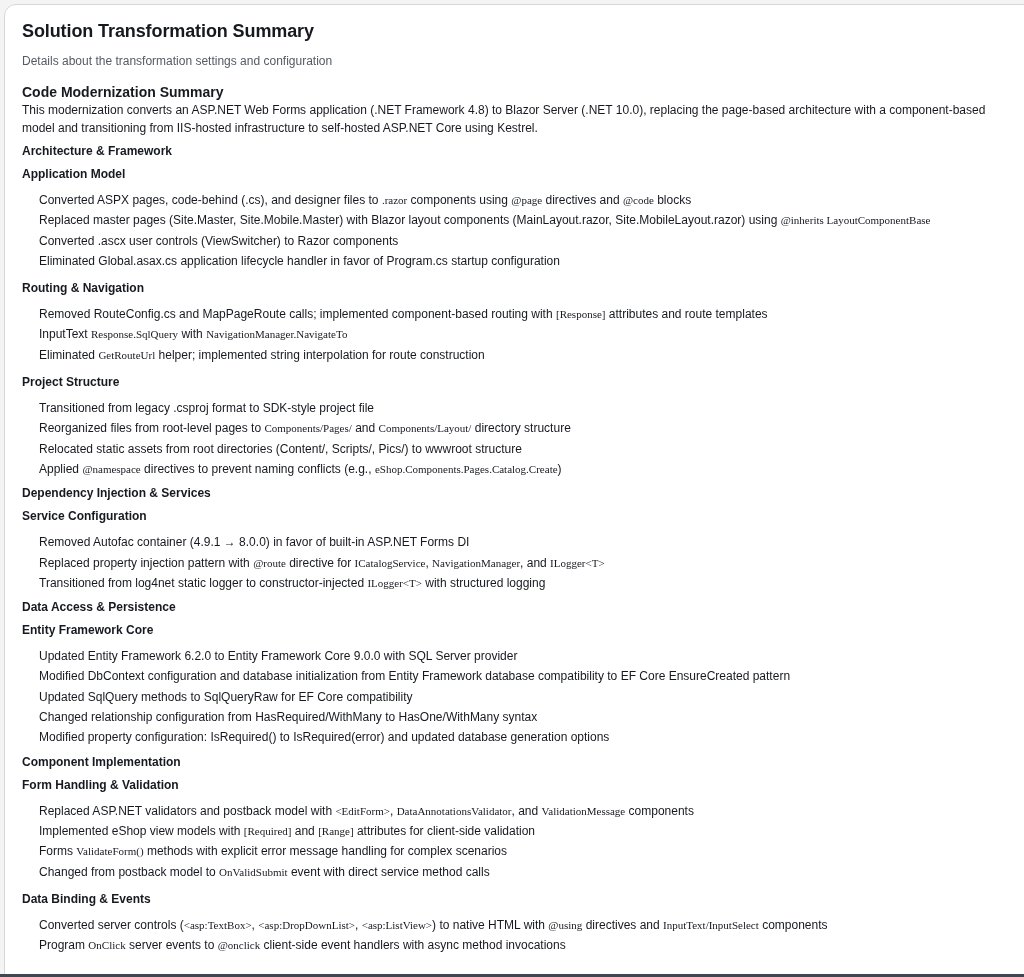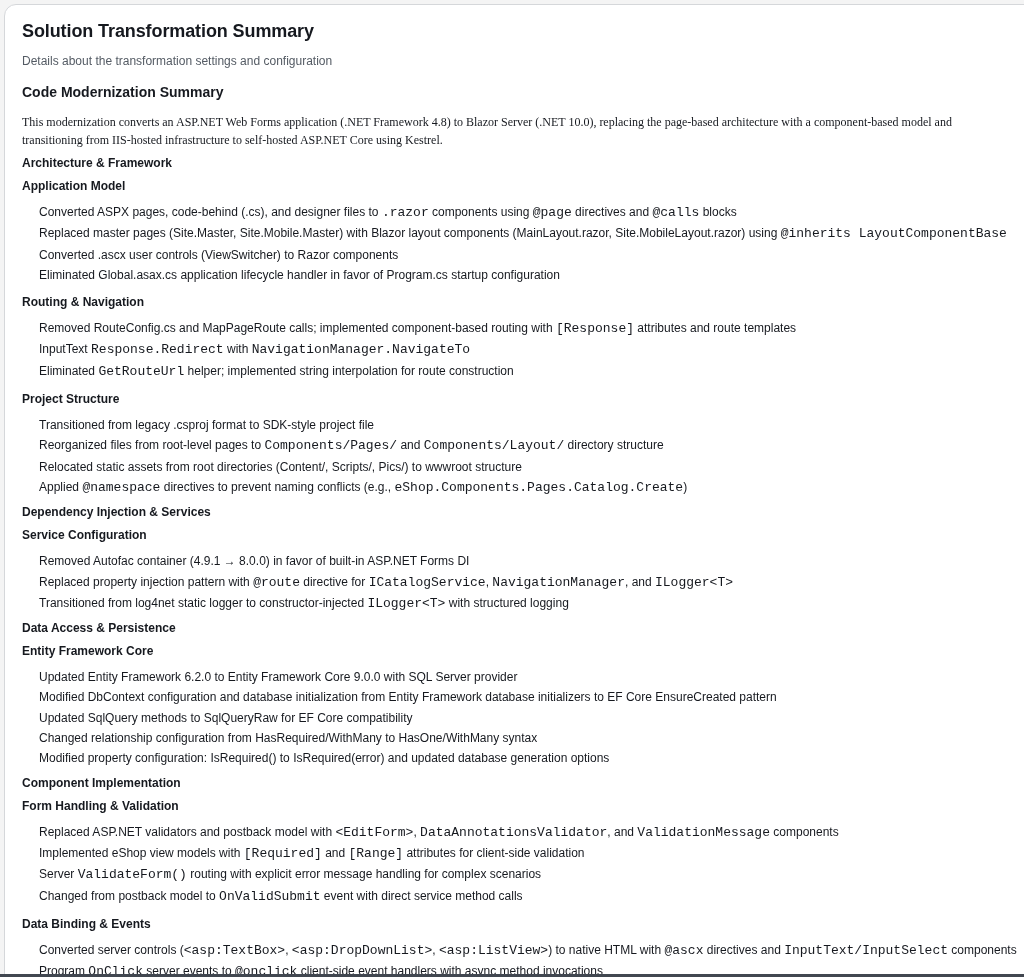--- a/index.html
+++ b/index.html
@@ -49,26 +49,25 @@
       color: #545b64;
     }
     h2.section-title {
       margin: 14px 0 0 0;
       font-size: 14px;
       line-height: 18px;
       font-weight: bold;
       color: #16191f;
     }
     .intro {
-      margin-top: 12px;
+      margin-top: 0;
       font-size: 12px;
       line-height: 18px;
       color: #16191f;
       width: 980px;
-      font-family: Liberation Serif, serif;
     }
     .group-title {
       font-size: 12px;
       font-weight: bold;
       line-height: 16px;
       margin-top: 6px;
       color: #16191f;
     }
     .sub-title {
       font-size: 12px;
@@ -82,83 +81,83 @@
       margin: 8px 0 0 0;
       padding: 0 0 0 17px;
     }
     ul.items li {
       font-size: 12px;
       line-height: 20.3px;
       color: #16191f;
       white-space: nowrap;
     }
     .code {
-      font-family: Liberation Mono, monospace;
-      font-size: 13px;
+      font-family: Liberation Serif, serif;
+      font-size: 11px;
       color: #16191f;
     }
     .sub-gap { margin-top: 9px; }
   </style>
 </head>
 <body>
 
 <div class="card">
   <h1 class="title">Solution Transformation Summary</h1>
   <div class="subtitle">Details about the transformation settings and configuration</div>
 
   <h2 class="section-title">Code Modernization Summary</h2>
   <div class="intro">This modernization converts an ASP.NET Web Forms application (.NET Framework 4.8) to Blazor Server (.NET 10.0), replacing the page-based architecture with a component-based model and transitioning from IIS-hosted infrastructure to self-hosted ASP.NET Core using Kestrel.</div>
 
   <div id="groups">
       <div class="group-title">Architecture &amp; Framework</div>
       <div class="sub-title">Application Model</div>
       <ul class="items">
-        <li><span>Converted ASPX pages, code-behind (.cs), and designer files to </span><span class="code">.razor</span><span> components using </span><span class="code">@page</span><span> directives and </span><span class="code">@calls</span><span> blocks</span></li>
+        <li><span>Converted ASPX pages, code-behind (.cs), and designer files to </span><span class="code">.razor</span><span> components using </span><span class="code">@page</span><span> directives and </span><span class="code">@code</span><span> blocks</span></li>
         <li><span>Replaced master pages (Site.Master, Site.Mobile.Master) with Blazor layout components (MainLayout.razor, Site.MobileLayout.razor) using </span><span class="code">@inherits LayoutComponentBase</span></li>
         <li><span>Converted .ascx user controls (ViewSwitcher) to Razor components</span></li>
         <li><span>Eliminated Global.asax.cs application lifecycle handler in favor of Program.cs startup configuration</span></li>
       </ul>
       <div class="sub-title sub-gap">Routing &amp; Navigation</div>
       <ul class="items">
         <li><span>Removed RouteConfig.cs and MapPageRoute calls; implemented component-based routing with </span><span class="code">[Response]</span><span> attributes and route templates</span></li>
-        <li><span>InputText </span><span class="code">Response.Redirect</span><span> with </span><span class="code">NavigationManager.NavigateTo</span></li>
+        <li><span>InputText </span><span class="code">Response.SqlQuery</span><span> with </span><span class="code">NavigationManager.NavigateTo</span></li>
         <li><span>Eliminated </span><span class="code">GetRouteUrl</span><span> helper; implemented string interpolation for route construction</span></li>
       </ul>
       <div class="sub-title sub-gap">Project Structure</div>
       <ul class="items">
         <li><span>Transitioned from legacy .csproj format to SDK-style project file</span></li>
         <li><span>Reorganized files from root-level pages to </span><span class="code">Components/Pages/</span><span> and </span><span class="code">Components/Layout/</span><span> directory structure</span></li>
         <li><span>Relocated static assets from root directories (Content/, Scripts/, Pics/) to wwwroot structure</span></li>
         <li><span>Applied </span><span class="code">@namespace</span><span> directives to prevent naming conflicts (e.g., </span><span class="code">eShop.Components.Pages.Catalog.Create</span><span>)</span></li>
       </ul>
       <div class="group-title">Dependency Injection &amp; Services</div>
       <div class="sub-title">Service Configuration</div>
       <ul class="items">
         <li><span>Removed Autofac container (4.9.1 → 8.0.0) in favor of built-in ASP.NET Forms DI</span></li>
         <li><span>Replaced property injection pattern with </span><span class="code">@route</span><span> directive for </span><span class="code">ICatalogService</span><span>, </span><span class="code">NavigationManager</span><span>, and </span><span class="code">ILogger&lt;T&gt;</span></li>
         <li><span>Transitioned from log4net static logger to constructor-injected </span><span class="code">ILogger&lt;T&gt;</span><span> with structured logging</span></li>
       </ul>
       <div class="group-title">Data Access &amp; Persistence</div>
       <div class="sub-title">Entity Framework Core</div>
       <ul class="items">
         <li><span>Updated Entity Framework 6.2.0 to Entity Framework Core 9.0.0 with SQL Server provider</span></li>
-        <li><span>Modified DbContext configuration and database initialization from Entity Framework database initializers to EF Core EnsureCreated pattern</span></li>
+        <li><span>Modified DbContext configuration and database initialization from Entity Framework database compatibility to EF Core EnsureCreated pattern</span></li>
         <li><span>Updated SqlQuery methods to SqlQueryRaw for EF Core compatibility</span></li>
         <li><span>Changed relationship configuration from HasRequired/WithMany to HasOne/WithMany syntax</span></li>
         <li><span>Modified property configuration: IsRequired() to IsRequired(error) and updated database generation options</span></li>
       </ul>
       <div class="group-title">Component Implementation</div>
       <div class="sub-title">Form Handling &amp; Validation</div>
       <ul class="items">
         <li><span>Replaced ASP.NET validators and postback model with </span><span class="code">&lt;EditForm&gt;</span><span>, </span><span class="code">DataAnnotationsValidator</span><span>, and </span><span class="code">ValidationMessage</span><span> components</span></li>
         <li><span>Implemented eShop view models with </span><span class="code">[Required]</span><span> and </span><span class="code">[Range]</span><span> attributes for client-side validation</span></li>
-        <li><span>Server </span><span class="code">ValidateForm()</span><span> routing with explicit error message handling for complex scenarios</span></li>
+        <li><span>Forms </span><span class="code">ValidateForm()</span><span> methods with explicit error message handling for complex scenarios</span></li>
         <li><span>Changed from postback model to </span><span class="code">OnValidSubmit</span><span> event with direct service method calls</span></li>
       </ul>
       <div class="sub-title sub-gap">Data Binding &amp; Events</div>
       <ul class="items">
-        <li><span>Converted server controls (</span><span class="code">&lt;asp:TextBox&gt;</span><span>, </span><span class="code">&lt;asp:DropDownList&gt;</span><span>, </span><span class="code">&lt;asp:ListView&gt;</span><span>) to native HTML with </span><span class="code">@ascx</span><span> directives and </span><span class="code">InputText/InputSelect</span><span> components</span></li>
+        <li><span>Converted server controls (</span><span class="code">&lt;asp:TextBox&gt;</span><span>, </span><span class="code">&lt;asp:DropDownList&gt;</span><span>, </span><span class="code">&lt;asp:ListView&gt;</span><span>) to native HTML with </span><span class="code">@using</span><span> directives and </span><span class="code">InputText/InputSelect</span><span> components</span></li>
         <li><span>Program </span><span class="code">OnClick</span><span> server events to </span><span class="code">@onclick</span><span> client-side event handlers with async method invocations</span></li>
       </ul>
     </div>
 </div>
 
 <div class="bottom-bar"></div>
 
 </body></html>

